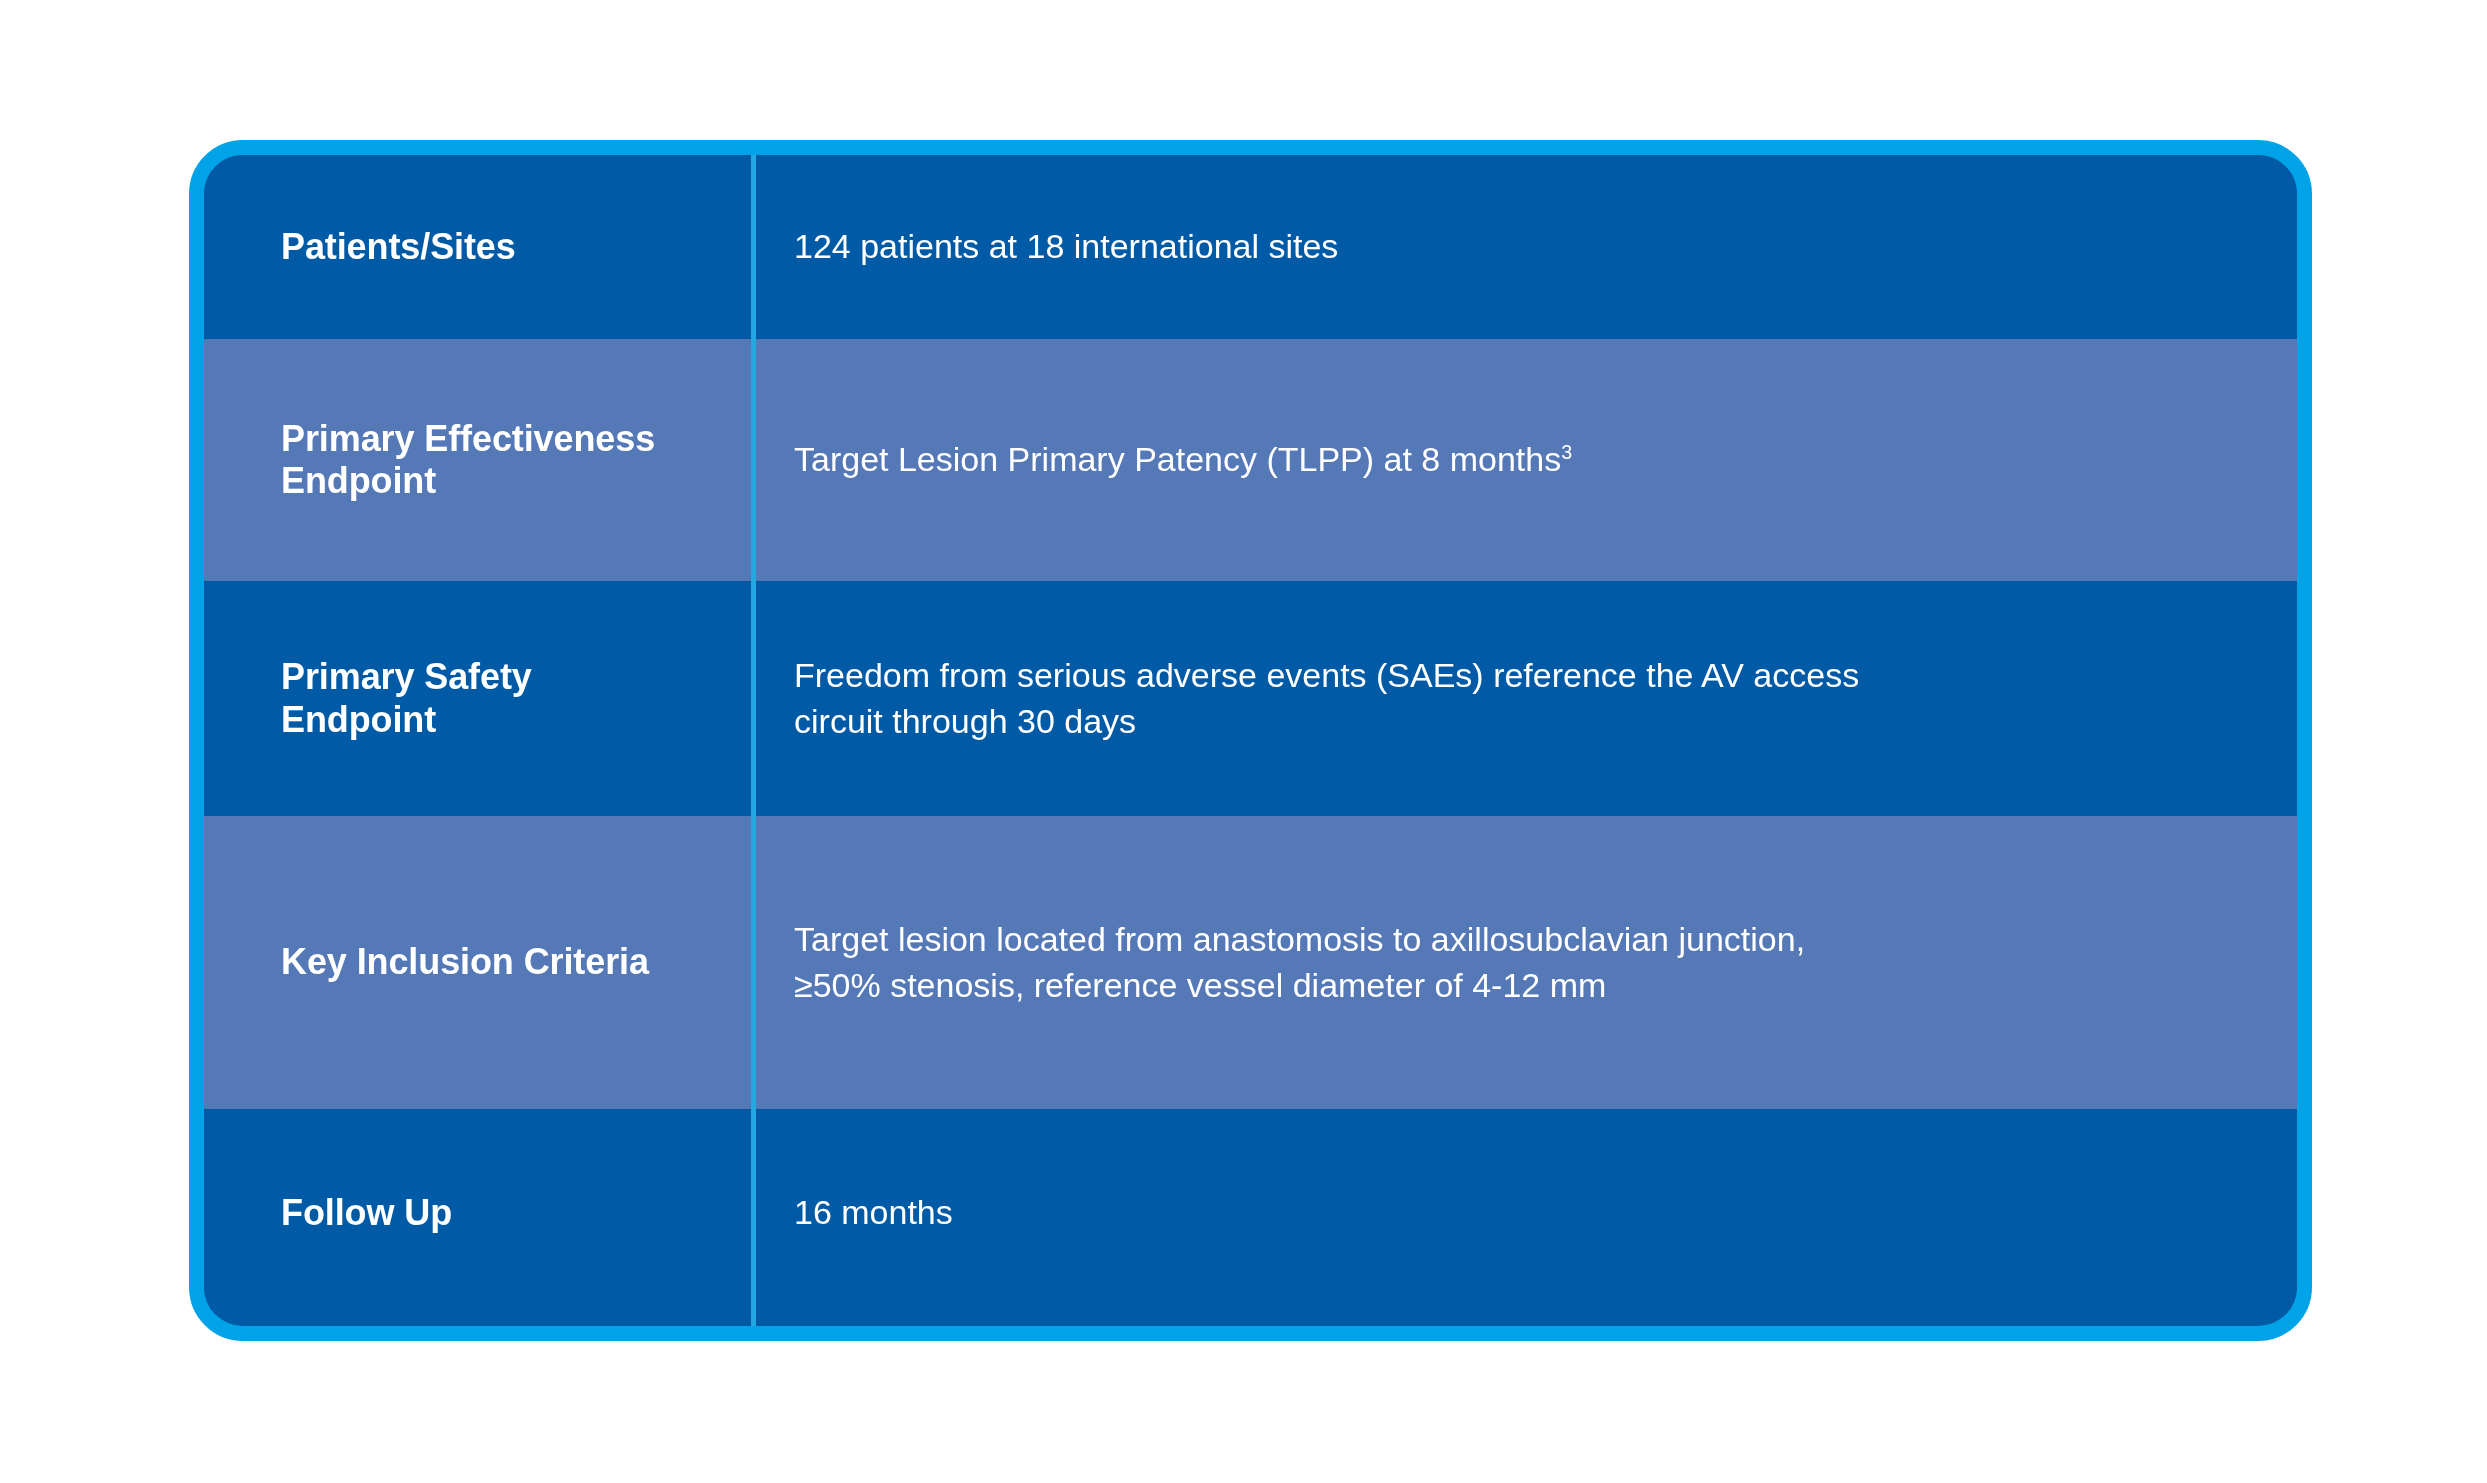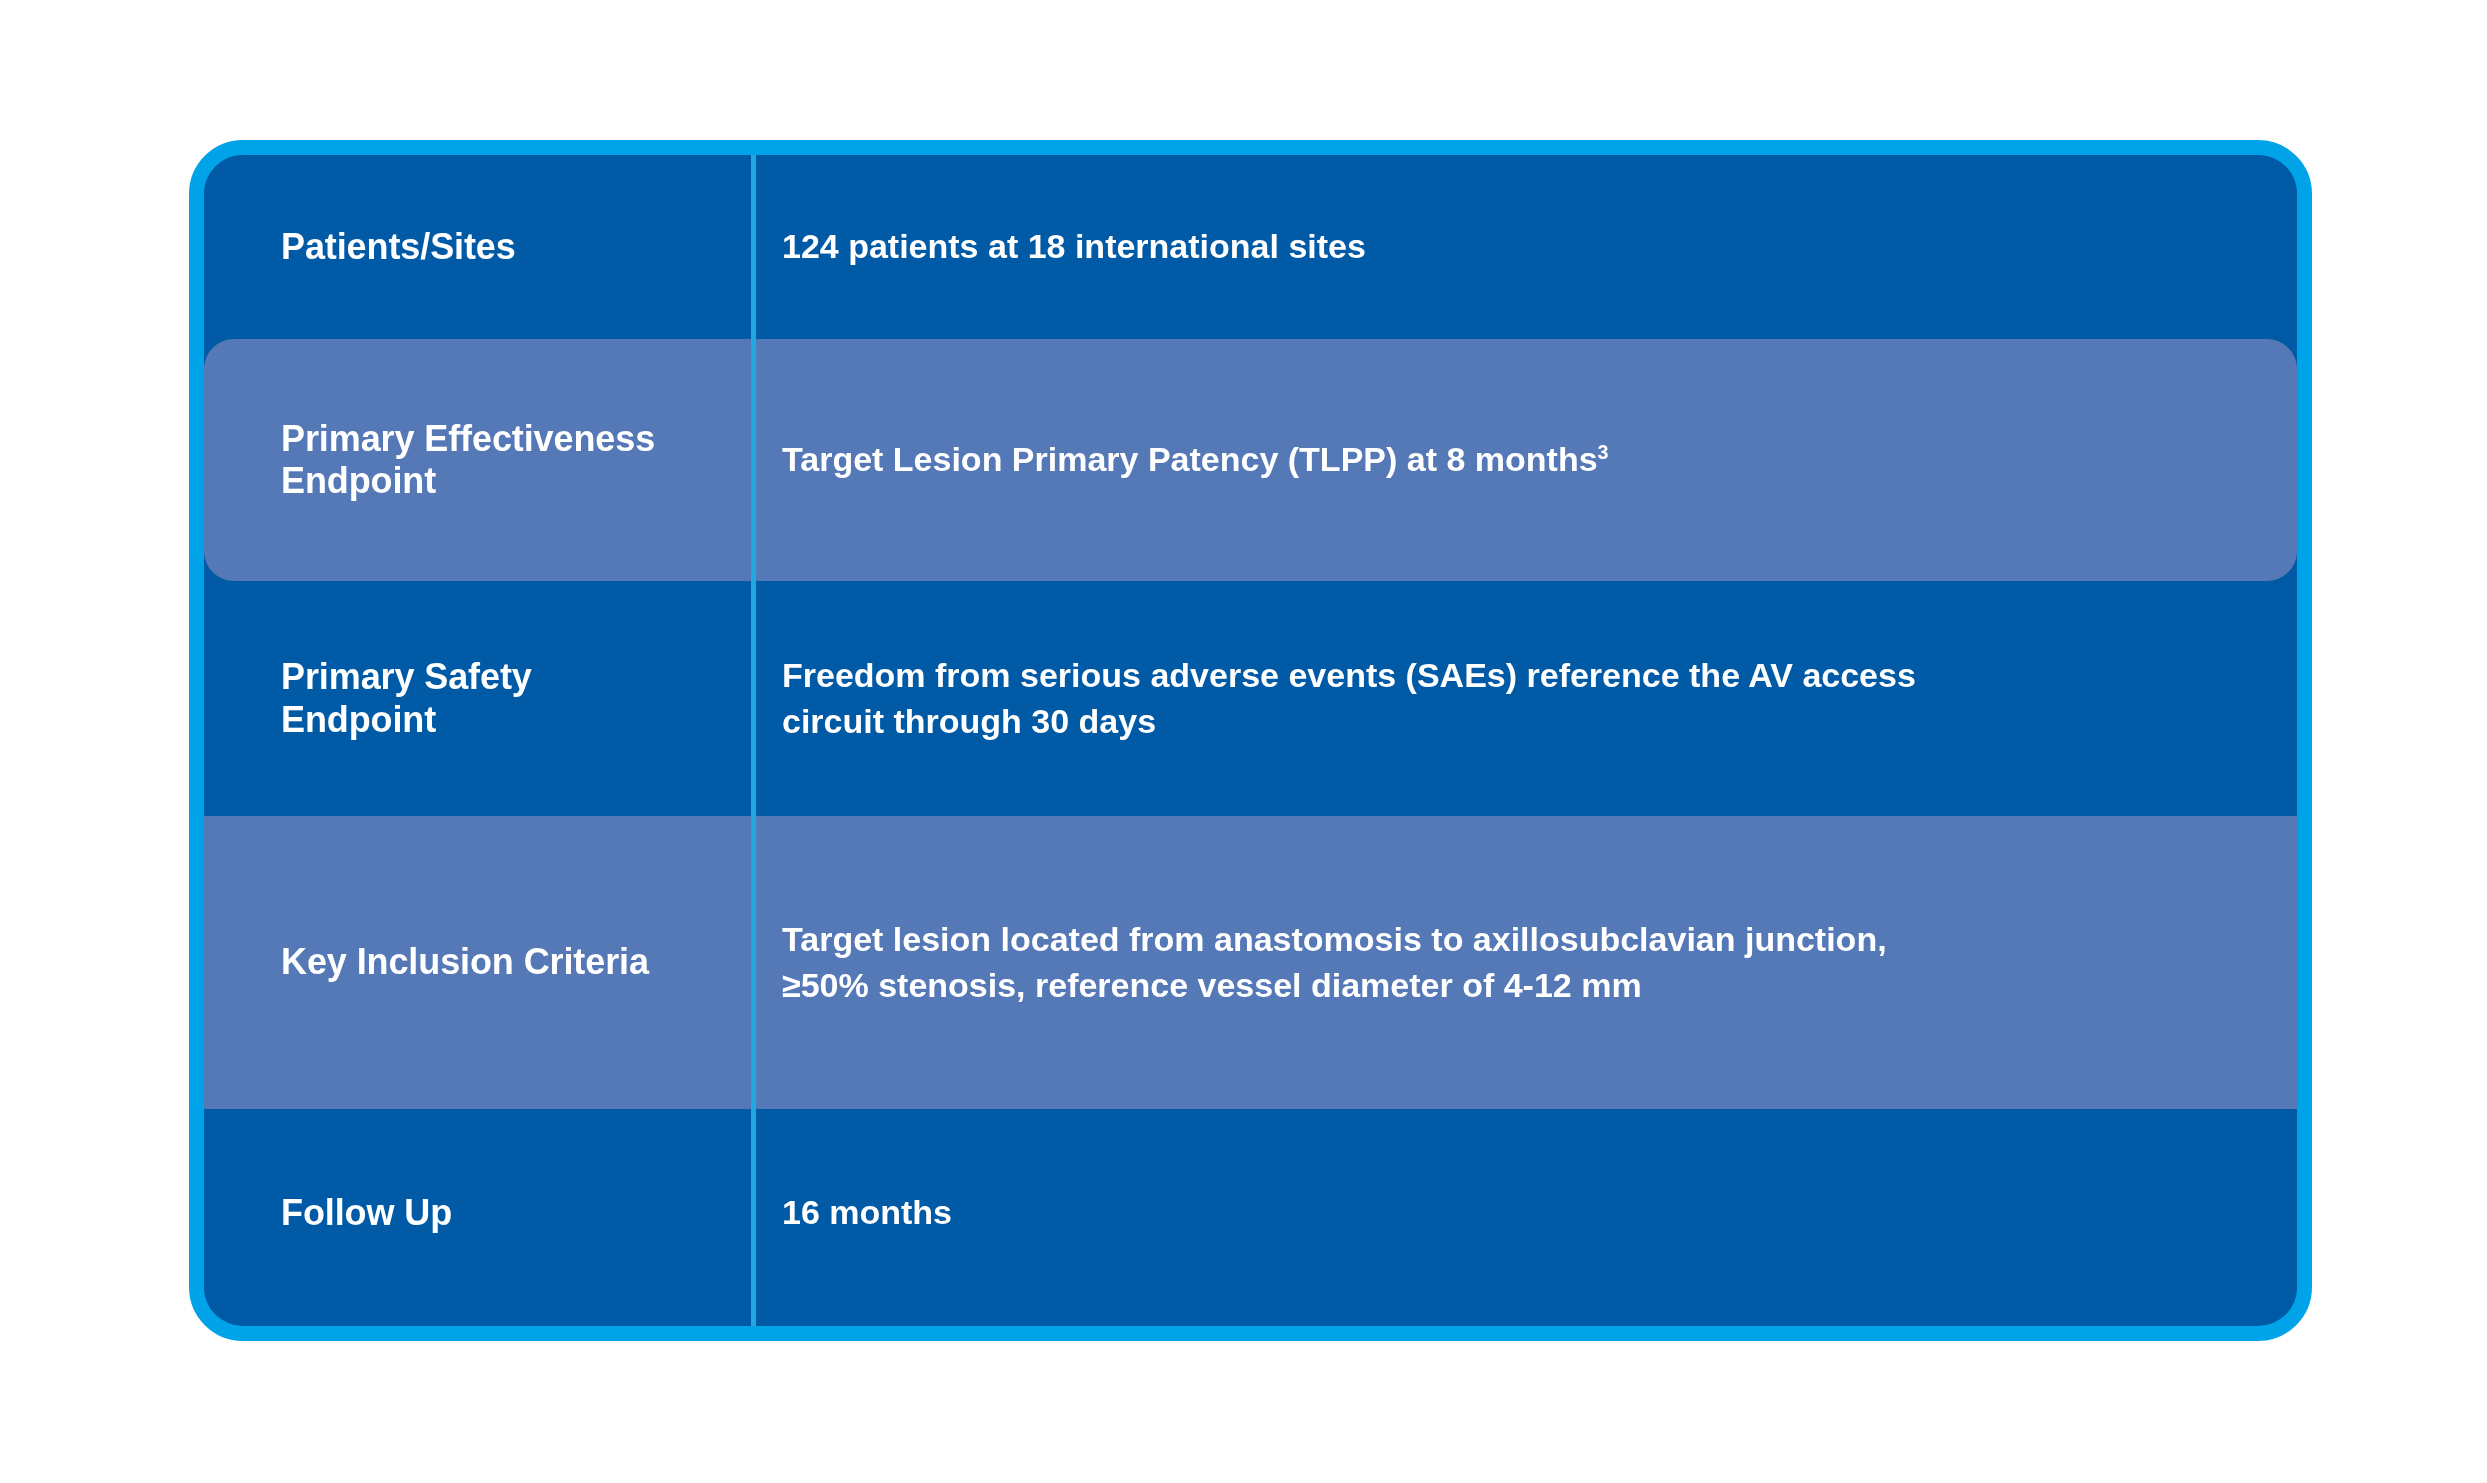--- a/index.html
+++ b/index.html
@@ -50,21 +50,21 @@
     display: flex;
     flex-direction: row;
     align-items: stretch;
     width: 100%;
     box-sizing: border-box;
   }
   .row.dark  { background: #005AA5; }
   .row.light { background: #5578B6; }
 
   .row-1 { height: 184px; }
-  .row-2 { height: 242px; border-radius: 30px; }
+  .row-2 { height: 242px; }
   .row-3 { height: 235px; }
   .row-4 { height: 293px; }
   .row-5 { height: 208px; }
 
   
   .cell-label {
     width: 547px;
     flex: 0 0 547px;
     box-sizing: border-box;
     padding-left: 77px;
@@ -75,27 +75,27 @@
     color: #ffffff;
     font-weight: bold;
     font-size: 36px;
     line-height: 1.18;
     letter-spacing: -0.1px;
   }
 
   .cell-value {
     flex: 1 1 auto;
     box-sizing: border-box;
-    padding-left: 31px;
+    padding-left: 43px;
     padding-right: 43px;
     display: flex;
     flex-direction: column;
     justify-content: center;
     color: #ffffff;
-    font-weight: bold;
+    font-weight: normal;
     font-size: 34px;
     line-height: 1.35;
     letter-spacing: 0px;
   }
 
   .cell-value .line { display: block; }
 
   
   .divider {
     position: absolute;

